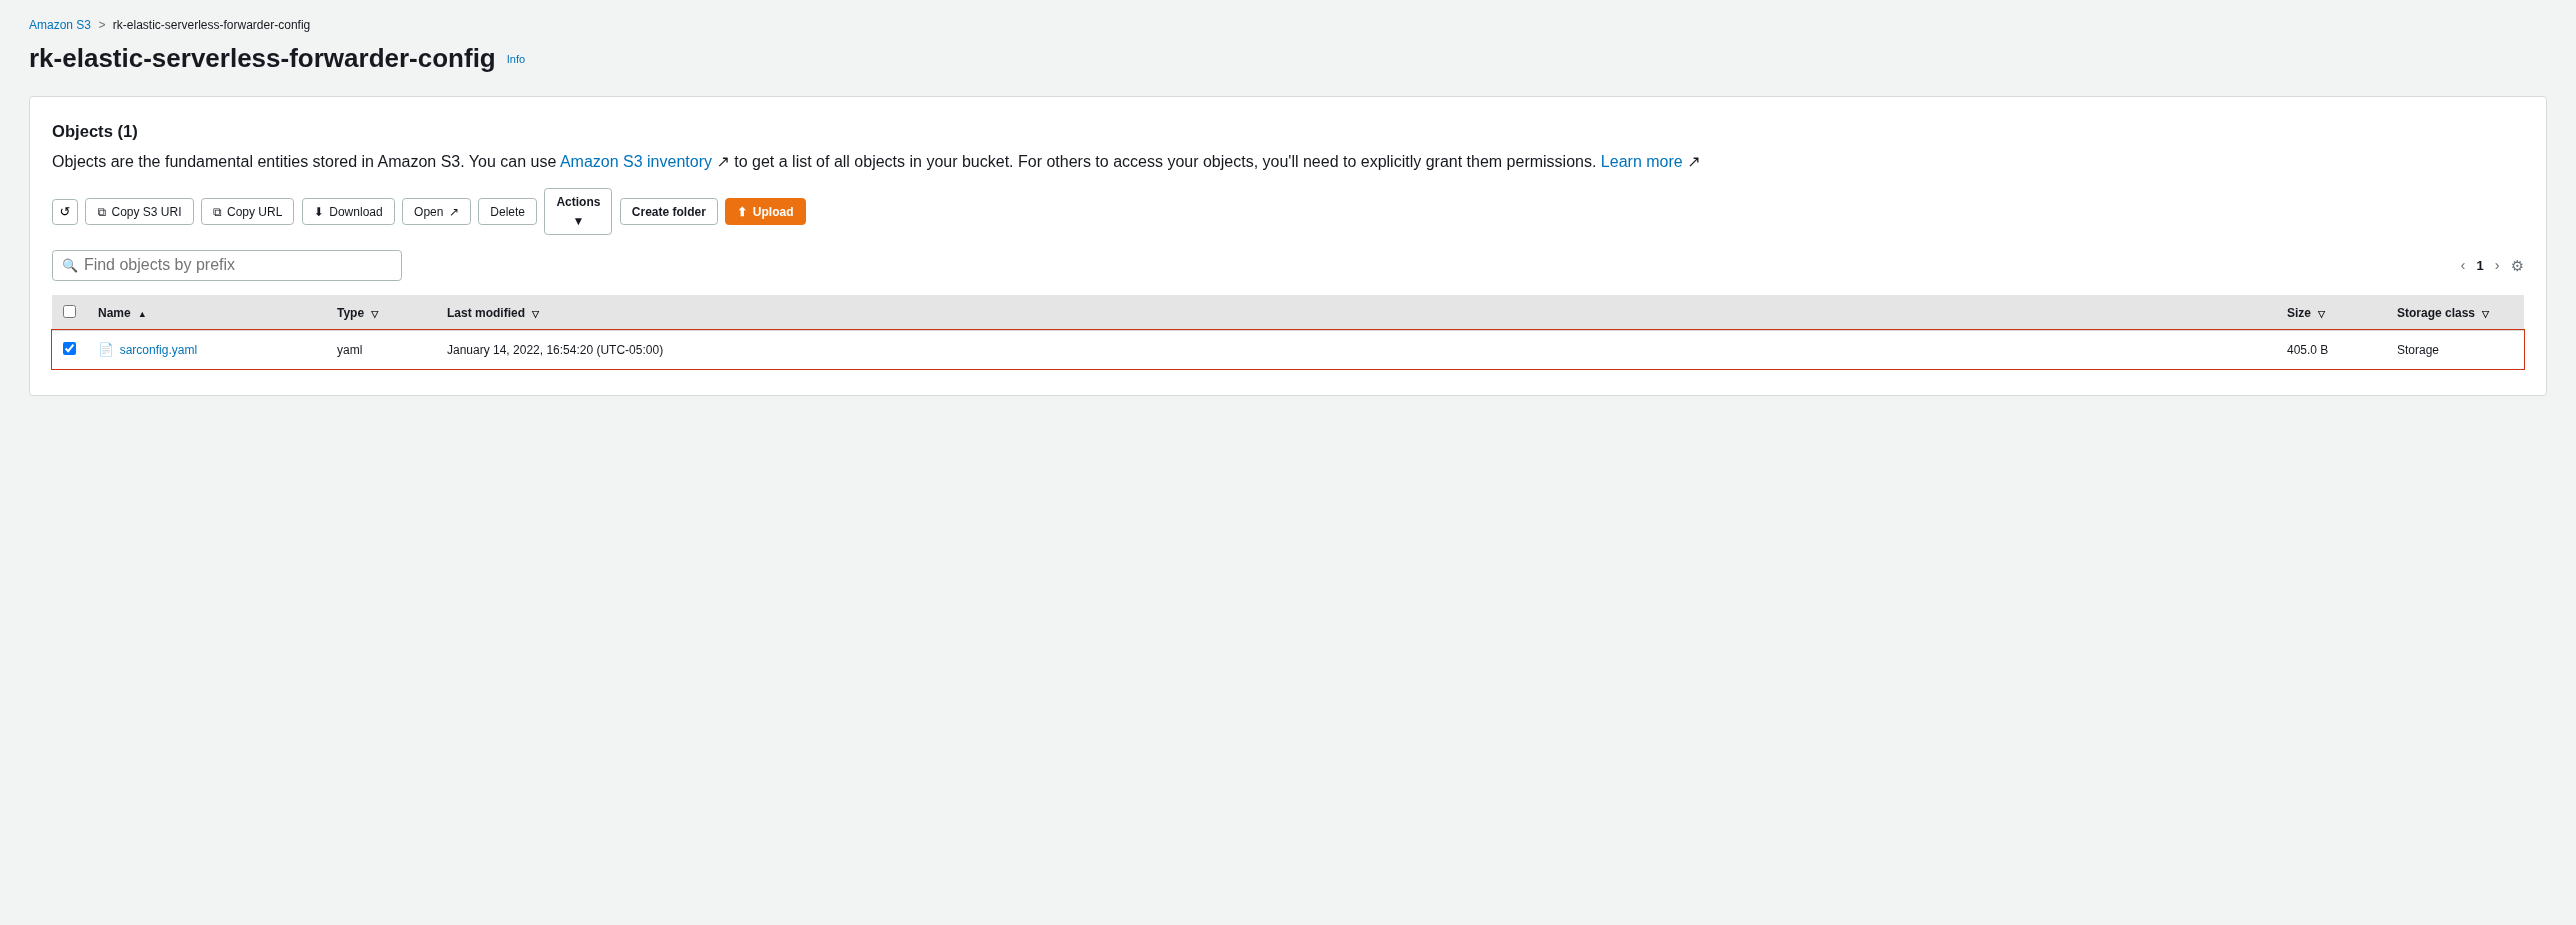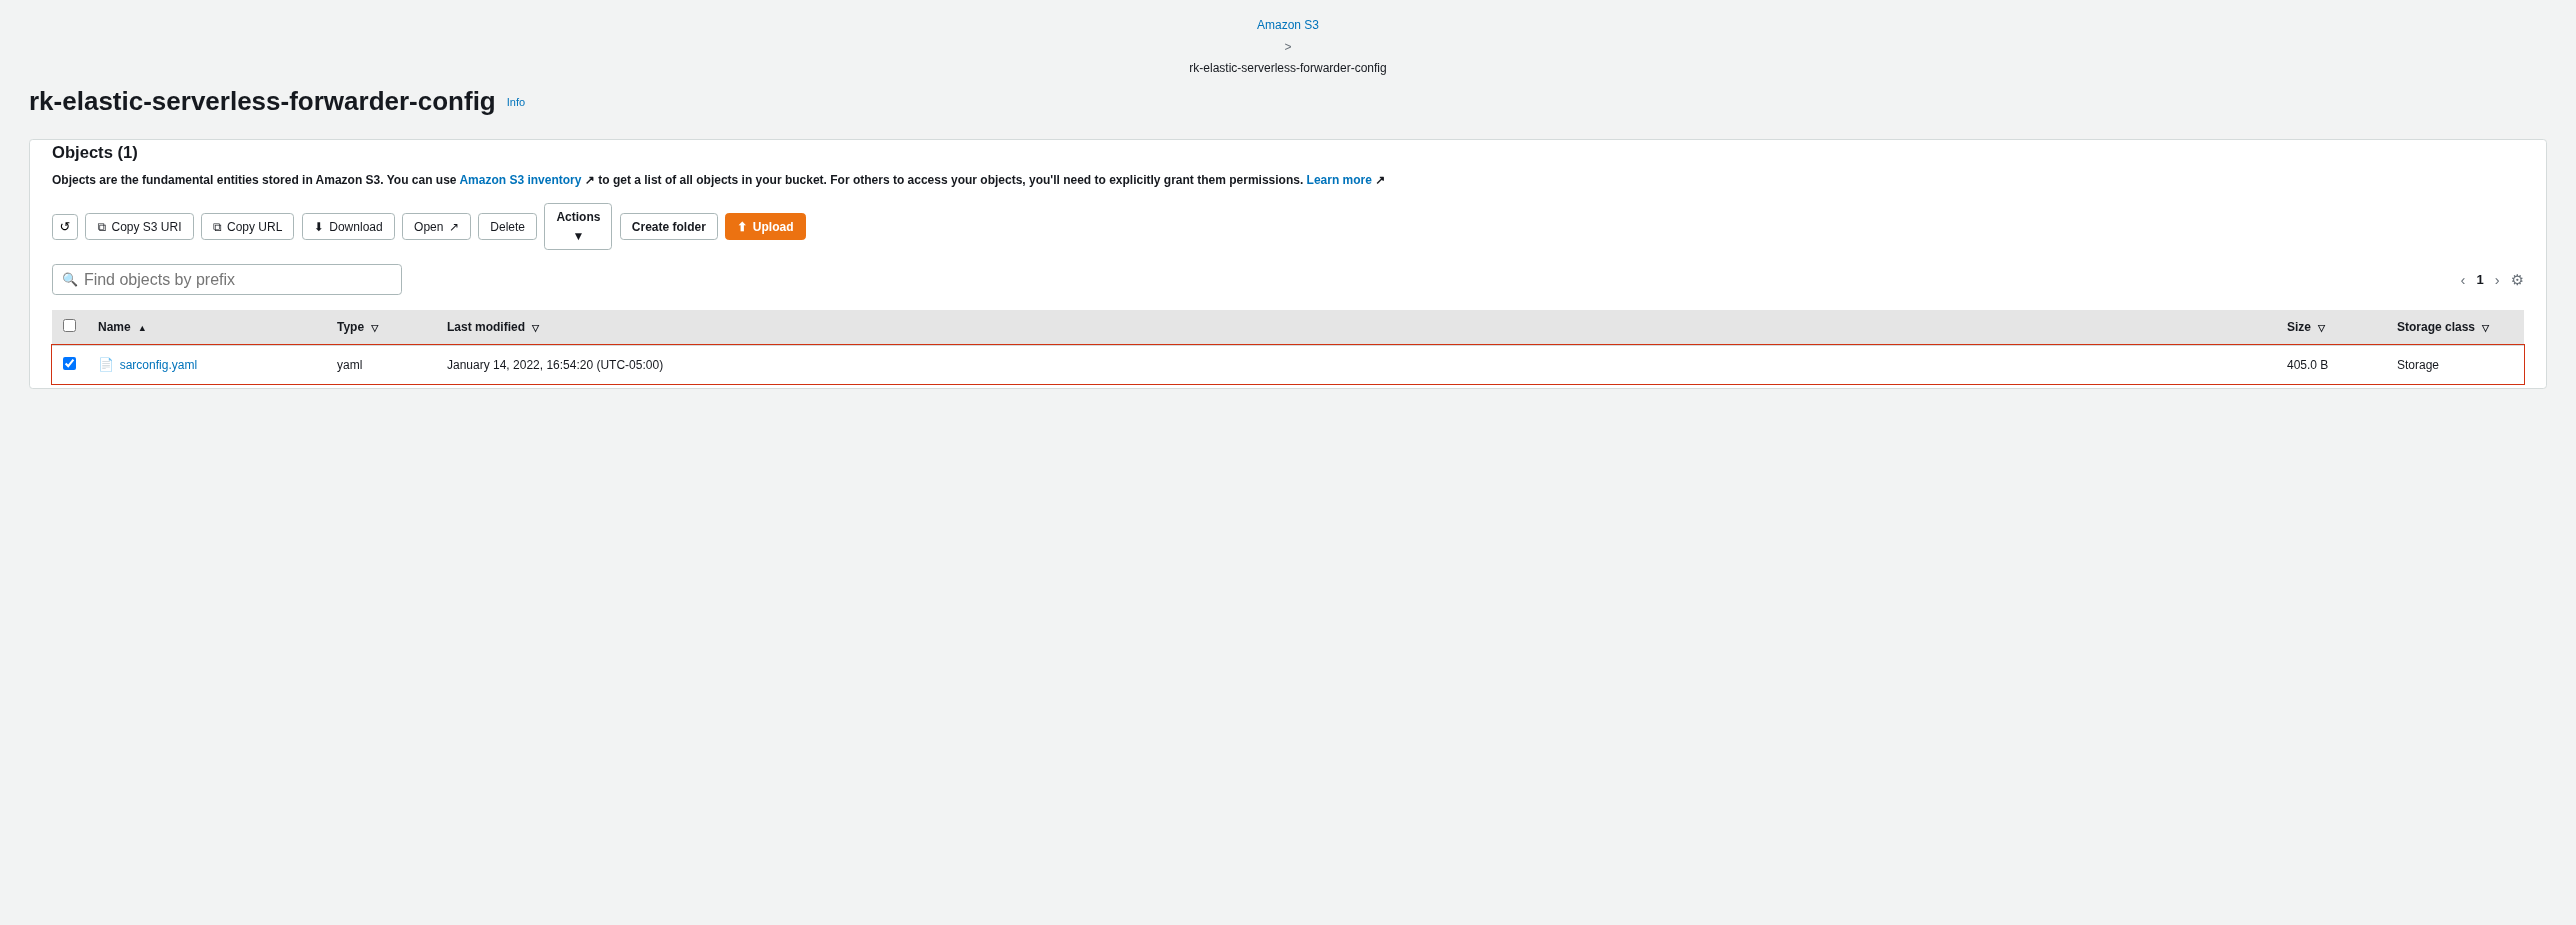--- a/index.html
+++ b/index.html
@@ -12,21 +12,20 @@
     .page-wrapper {
       padding: 18.4px 29px;
       max-width: 100%;
     }
     .breadcrumb {
       display: flex;
       align-items: center;
       gap: 7.4px;
       font-size: 12px;
       margin-bottom: 11px;
-      flex-direction: column;
     }
     .breadcrumb-link {
       color: #0073bb;
       cursor: pointer;
       text-decoration: none;
     }
     .breadcrumb-separator {
       color: #687078;
     }
     .breadcrumb-current {
@@ -70,33 +69,32 @@
     .tab-divider {
       width: 0.9px;
       background: #d5dbdb;
       margin: 7.4px 0;
     }
     .main-card {
       background: #fff;
       border: 0.9px solid #d5dbdb;
       border-radius: 3.7px;
       margin-top: 7px;
-      padding: 3px 22px;
+      padding: 25px 22px;
     }
     .card-title {
       font-size: 16.6px;
       font-weight: 700;
       margin-bottom: 7.4px;
     }
     .card-description {
-      font-size: 12px;
+      font-size: 16px;
       color: #16191f;
       margin-bottom: 14.7px;
       line-height: 1.5;
-      font-weight: bold;
     }
     .card-description a {
       color: #0073bb;
       cursor: pointer;
       text-decoration: none;
     }
     .toolbar {
       display: flex;
       align-items: center;
       gap: 7.4px;

